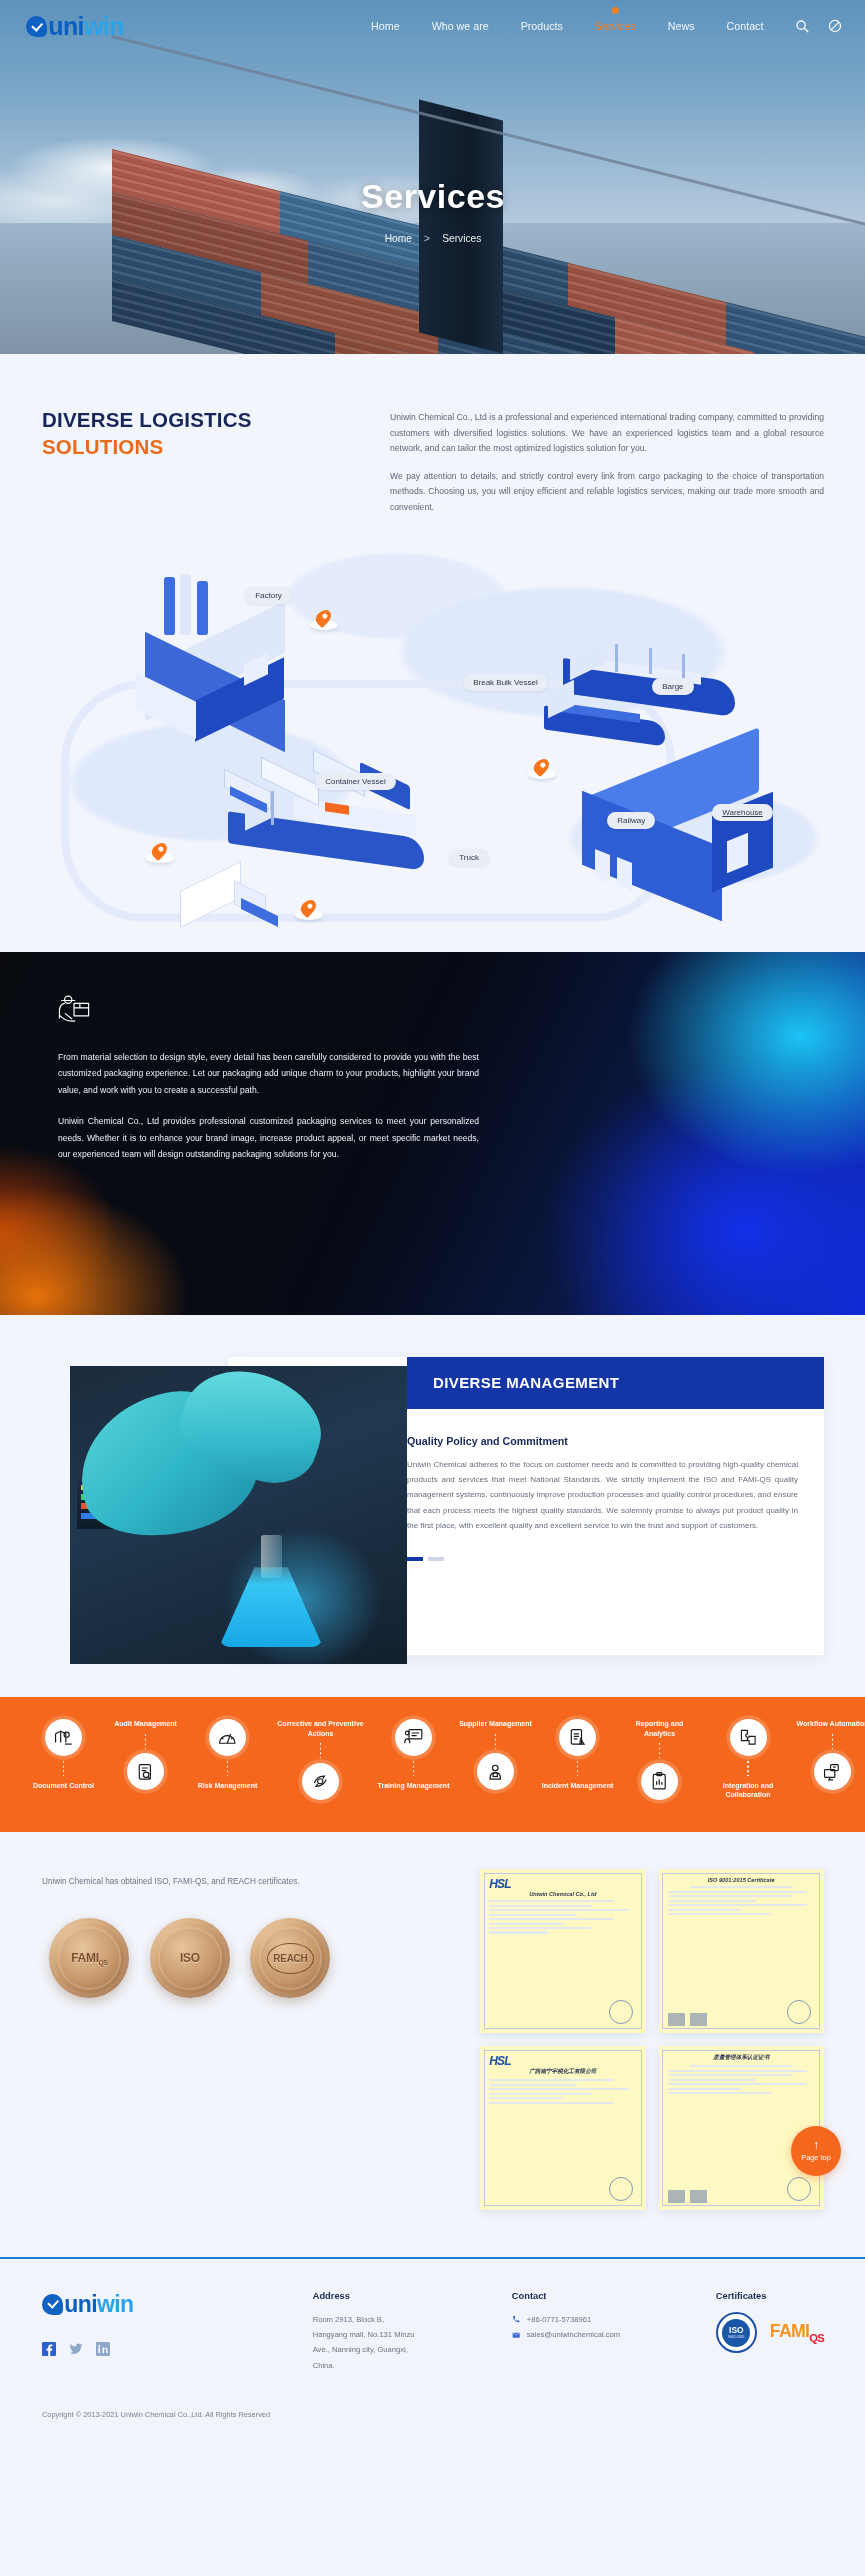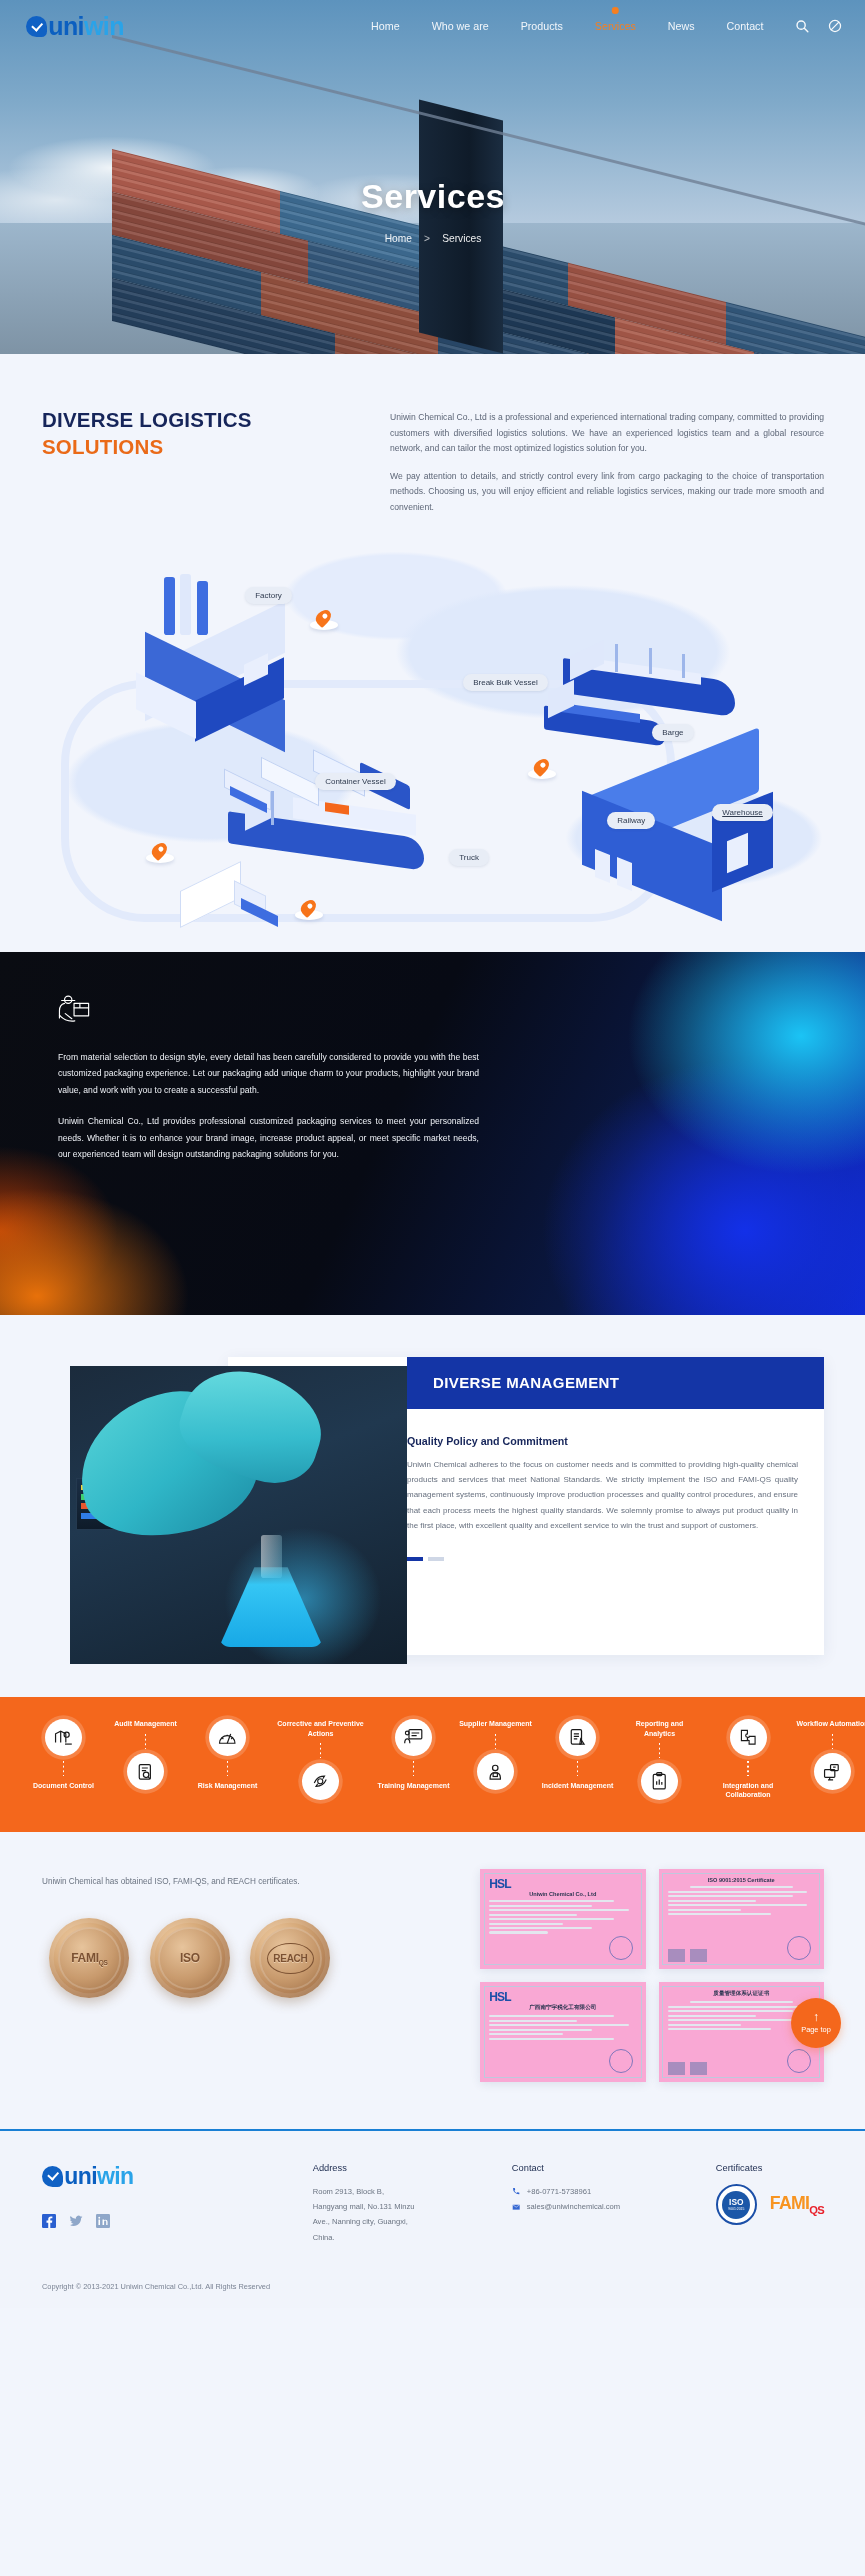--- a/index.html
+++ b/index.html
@@ -311,23 +311,23 @@
     position: relative; z-index: 2;
     font-size: 12px; font-weight: bold;
     color: #7b5132; letter-spacing: -0.3px;
     text-shadow: 0 0.9px 0 rgba(255,240,220,.5);
   }
   .medal span sub { font-size: 6.5px; }
   .medal.reach span { font-size: 10px; border: 1.4px solid #7b5132; border-radius: 50%; padding: 9.3px 5.6px; }
 
   .cert-right { flex: 1; display: grid; grid-template-columns: 1fr 1fr; gap: 13px; }
   .cert-doc {
-    background: #f9a8d4; height: 100px; position: relative;
+    background: #fef9c3; height: 164px; position: relative;
     box-shadow: 0 1.9px 9.3px rgba(30,50,90,.10);
-    overflow: hidden; padding: 8.4px 9.3px;
+    overflow: hidden; padding: 8.4px 9.3px; font-style: italic;
   }
   .cd-logo { font-size: 12px; font-weight: bold; color: #1b4fa8; letter-spacing: -0.9px; }
   .cd-line { height: 2.2px; background: #e3e7ef; margin: 2.3px 0; border-radius: 1.9px; }
   .cd-line.w70 { width: 70%; } .cd-line.w50 { width: 50%; }
   .cd-line.w85 { width: 85%; } .cd-line.w40 { width: 40%; }
   .cd-line.w60 { width: 60%; } .cd-line.w95 { width: 95%; }
   .cd-head {
     text-align: center; font-size: 5.6px; color: #2a3550; font-weight: bold;
     margin-bottom: 2.8px;
   }
@@ -351,21 +351,21 @@
   }
   .page-top .arw { font-size: 12px; line-height: 1; margin-bottom: 1.9px; }
 
   
   .footer { background: #f1f4fb; border-top: 2.8px solid #1a7fd4; padding: 32px 0 0; }
   .f-grid { width: 782px; margin: 0 auto; display: flex; gap: 28px; }
   .f-col1 { width: 251px; }
   .f-logo { display: flex; align-items: baseline; font-size: 23px; font-weight: bold; letter-spacing: -0.6px; }
   .f-socials { display: flex; gap: 13px; margin-top: 24px; }
   .f-soc { width: 14px; height: 14px; cursor: pointer; }
-  .f-h { font-size: 9.3px; font-weight: normal; color: #1b2a4e; margin-bottom: 11.2px; }
+  .f-h { font-size: 9.3px; font-weight: bold; color: #1b2a4e; margin-bottom: 11.2px; }
   .f-col2 { width: 177px; }
   .f-col3 { width: 182px; }
   .f-col4 { flex: 1; }
   .f-text { font-size: 7.6px; line-height: 2.0; color: #6b7482; }
   .f-row { display: flex; align-items: center; gap: 6.5px; font-size: 7.6px; color: #6b7482; line-height: 2.0; }
   .f-row svg { width: 8.4px; height: 8.4px; flex: none; }
   .f-certs { display: flex; align-items: center; gap: 13px; margin-top: 1.9px; }
   .iso-seal {
     width: 41px; height: 41px; border-radius: 50%;
     background: #fff; border: 2.3px solid #1b4fa8;
@@ -546,21 +546,21 @@
         <div class="drop"></div>
       </div>
     <div class="pin" style="left:253px; top:357px;">
         <div class="disc"></div>
         <div class="drop"></div>
       </div>
 
     <div class="tag" style="left:203px; top:47px;">Factory</div>
     <div class="tag" style="left:421px; top:134px;">Break Bulk Vessel</div>
     <div class="tag" style="left:273px; top:233px;">Container Vessel</div>
-    <div class="tag" style="left:610px; top:138px;margin-top:46px;">Barge</div>
+    <div class="tag" style="left:610px; top:138px;">Barge</div>
     <div class="tag" style="left:565px; top:272px;">Railway</div>
     <div class="tag" style="left:407px; top:309px;">Truck</div>
     <div class="tag" style="left:670px; top:264px;text-decoration:underline;">Warehouse</div>
   </div>
 </section>
 
 <section class="sec-pack">
   <div class="pack-bg"></div>
   <div class="pack-inner">
     <svg class="pack-icon" viewBox="0 0 48 46" fill="none" stroke="#ffffff" stroke-width="1.6" stroke-linejoin="round" stroke-linecap="round">

